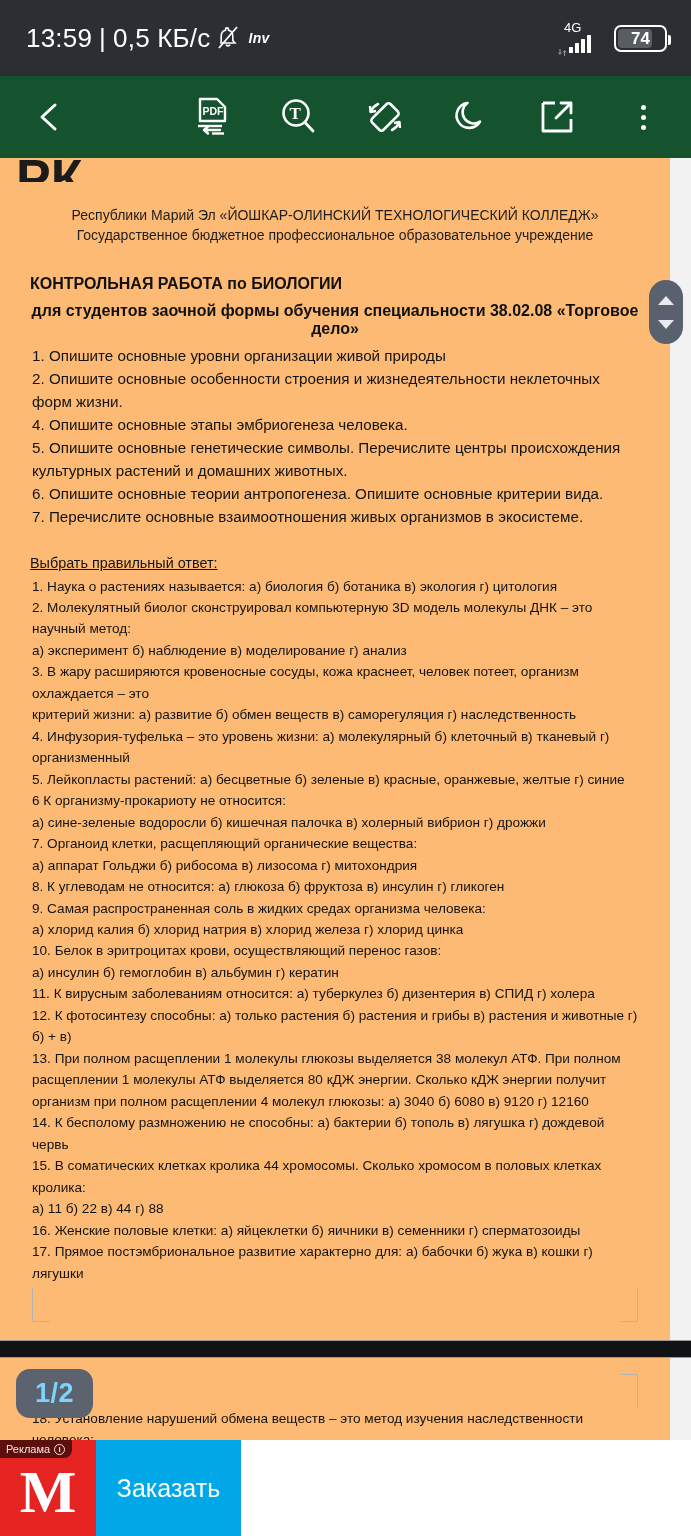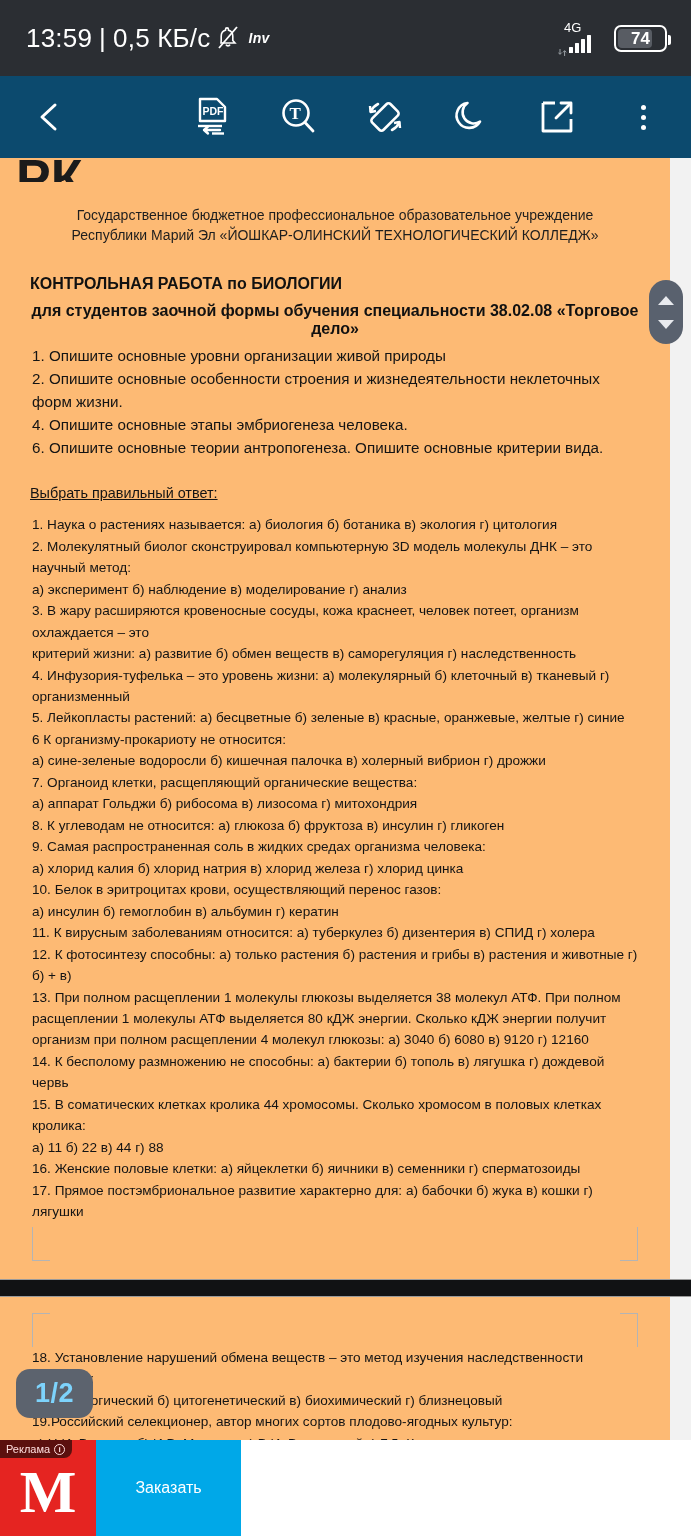--- a/index.html
+++ b/index.html
@@ -79,21 +79,21 @@
     position: absolute; left: 2px; top: 2px; bottom: 2px;
     width: 70%; background: #585c63; border-radius: 4px;
   }
   .battery .pct {
     position: relative; font-size: 17px; font-weight: 700; color: #fff; line-height: 1;
   }
 
   
   .toolbar {
     height: 82px;
-    background: #0c4a6e;
+    background: #14532d;
     display: flex;
     align-items: center;
     padding: 0 22px 0 26px;
     color: #fff;
   }
   .toolbar .back {
     width: 46px; height: 46px;
     display: flex; align-items: center; justify-content: center;
     flex: 0 0 auto;
   }
@@ -294,21 +294,21 @@
     padding: 0 3px;
     line-height: 17px;
     align-self: flex-start;
     margin-top: 30px;
   }
   .ad-cta {
     flex: 0 0 auto;
     width: 145px;
     background: #00a8e8;
     color: #fff;
-    font-size: 16px;
+    font-size: 25px;
     display: flex; align-items: center; justify-content: center;
   }
 </style>
 </head>
 <body>
 
 <div class="phone">
 
   <div class="statusbar">
     <div class="status-left">
@@ -410,37 +410,39 @@
     </div>
   </div>
 
   <div class="viewer">
 
     <div class="page">
       <div class="top-glyph">РК</div>
       <div class="page-inner">
 
         <div class="doc-head">
+          <div>Республики Марий Эл «ЙОШКАР-ОЛИНСКИЙ ТЕХНОЛОГИЧЕСКИЙ КОЛЛЕДЖ»</div>
           <div>Государственное бюджетное профессиональное образовательное учреждение</div>
-          <div>Республики Марий Эл «ЙОШКАР-ОЛИНСКИЙ ТЕХНОЛОГИЧЕСКИЙ КОЛЛЕДЖ»</div>
         </div>
 
         <div class="doc-title">КОНТРОЛЬНАЯ РАБОТА по БИОЛОГИИ</div>
         <div class="doc-title2">для студентов заочной формы обучения специальности 38.02.08 «Торговое дело»</div>
 
         <div class="q-list">
           <div class="q-line">1. Опишите основные уровни организации живой природы</div>
           <div class="q-line">2. Опишите основные особенности строения и жизнедеятельности неклеточных форм жизни.</div>
           <div class="q-line">4. Опишите основные этапы эмбриогенеза человека.</div>
+          <div class="q-line">5. Опишите основные генетические символы. Перечислите центры происхождения культурных растений и домашних животных.</div>
           <div class="q-line">6. Опишите основные теории антропогенеза. Опишите основные критерии вида.</div>
+          <div class="q-line">7. Перечислите основные взаимоотношения живых организмов в экосистеме.</div>
         </div>
 
         <div class="sub-head">Выбрать правильный ответ:</div>
 
-        <div style="margin-top:12px;">
+        <div style="margin-top:4px;">
           <div class="t-line">1. Наука о растениях называется:  а) биология    б) ботаника   в) экология   г) цитология</div>
           <div class="t-line">2. Молекулятный биолог сконструировал компьютерную 3D модель молекулы ДНК – это научный метод:</div>
           <div class="t-line">а) эксперимент   б) наблюдение   в) моделирование   г) анализ</div>
           <div class="t-line">3. В жару расширяются кровеносные сосуды, кожа краснеет, человек потеет, организм охлаждается – это</div>
           <div class="t-line">критерий жизни:  а) развитие   б) обмен веществ  в) саморегуляция   г) наследственность</div>
           <div class="t-line">4. Инфузория-туфелька – это уровень жизни:  а) молекулярный   б) клеточный  в) тканевый   г)</div>
           <div class="t-line">организменный</div>
           <div class="t-line">5. Лейкопласты растений:  а) бесцветные   б) зеленые   в) красные, оранжевые, желтые   г) синие</div>
           <div class="t-line">6 К организму-прокариоту не относится:</div>
           <div class="t-line"> а) сине-зеленые водоросли  б) кишечная палочка   в) холерный вибрион  г) дрожжи</div>

